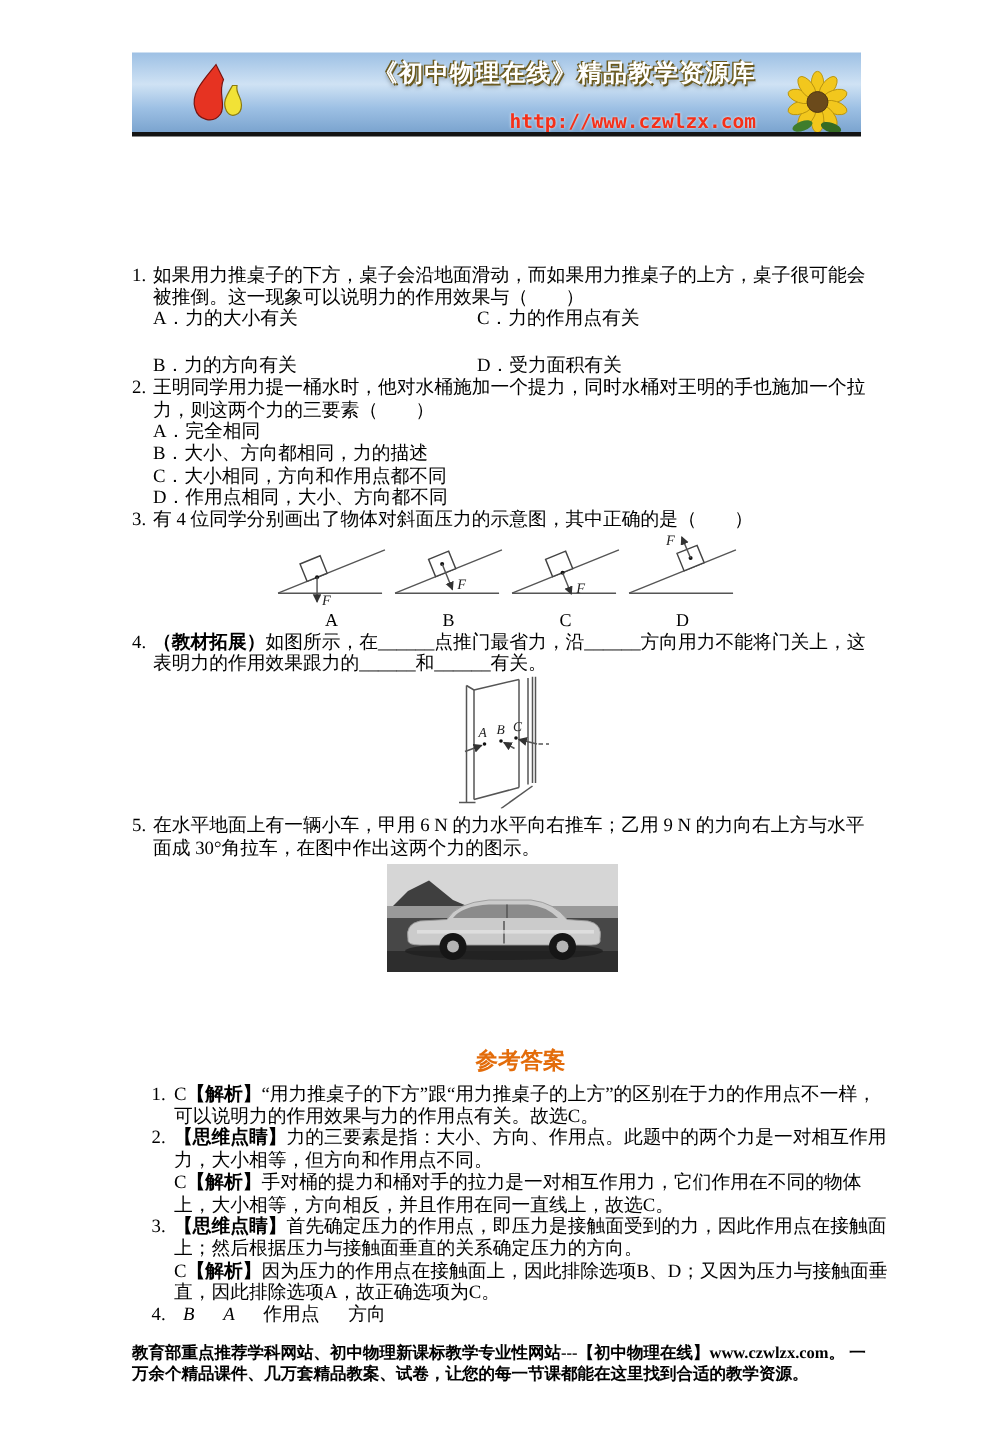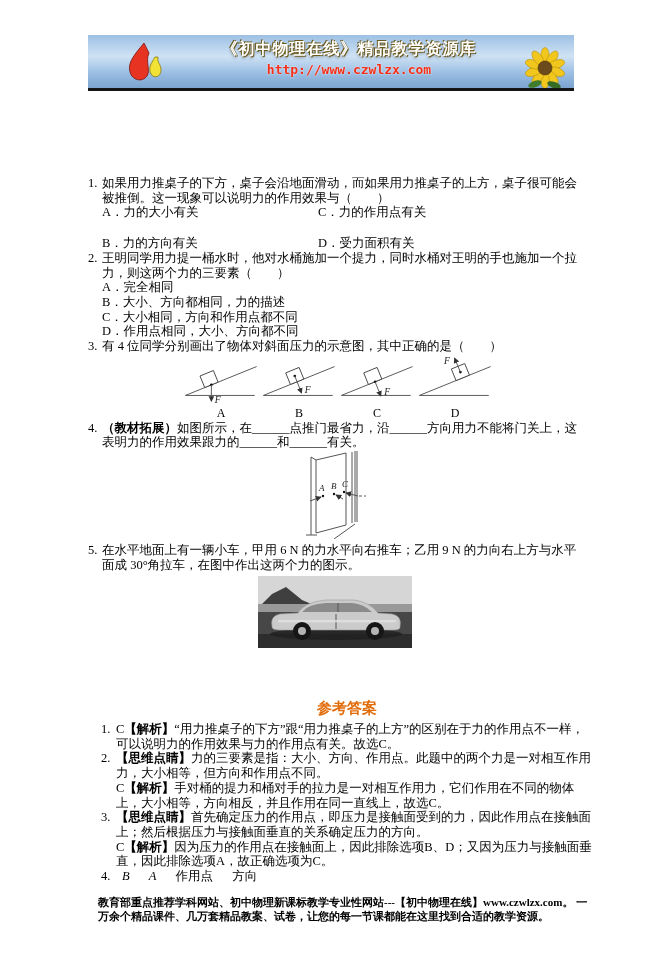--- a/index.html
+++ b/index.html
@@ -10,30 +10,30 @@
   }
   .page { position:relative; width:661px; height:963px; background:#fff; }
 
   
   .banner {
     position:absolute; left:88px; top:35px; width:486px; height:53px;
     background:linear-gradient(to bottom,#9dc0e4 0%,#cfe2f4 40%,#9dc0e4 70%,#7ba4cf 100%);
     border-bottom:3px solid #141414; box-sizing:content-box; overflow:hidden;
   }
   .banner-logo { position:absolute; left:34px; top:5px; }
-  .banner-center { position:absolute; left:106px; right:70px; top:4px; text-align:center; }
+  .banner-center { position:absolute; left:106px; right:70px; top:4px; text-align:right; }
   .banner-title {
     font-size:16px; font-weight:bold; letter-spacing:1px; color:#fff;
     text-shadow:1px 1px 0 #6b5a1e, -1px -1px 0 #6b5a1e, 0 2px 3px rgba(0,0,0,.35);
     white-space:nowrap;
   }
   .banner-url {
     font-family:"DejaVu Sans Mono", monospace; font-size:13px; font-weight:bold;
     color:#f53019; text-shadow:0 0 2px rgba(255,255,255,.9); text-decoration:none;
-    display:inline-block; margin-top:2px;
+    display:inline-block; margin-top:14px;
   }
   .banner-flower { position:absolute; right:6px; top:12px; }
 
   
   .doc-title {
     position:absolute; left:83px; top:92px; width:496px; margin:0;
     text-align:center; font-size:14px; line-height:18.5px; font-weight:bold;
     color:#e36c0a;
   }
   .doc-title .topic { text-shadow:0.7px 0 currentColor; }
@@ -70,21 +70,21 @@
     line-height:19px; margin-bottom:4px; }
   .ans { display:flex; align-items:flex-start; }
   .ans-num { width:15px; flex:none; }
   .ans-body { flex:1; min-width:0; }
   .tag { font-weight:bold; }
   .ital { font-style:italic; }
   .blank-gap { display:inline-block; margin-left:16px; }
   .blank-first { display:inline-block; margin-left:6px; }
 
   
-  .footer { position:absolute; left:98px; top:896px; width:494px;
+  .footer { position:absolute; left:88px; top:896px; width:494px;
     font-size:11px; font-weight:bold; line-height:13.5px; }
 </style>
 </head>
 <body>
 
 <svg width="0" height="0" style="position:absolute">
   <defs>
     <marker id="ah" markerWidth="7" markerHeight="7" refX="5.2" refY="3" orient="auto">
       <path d="M0,0 L6,3 L0,6 Z" fill="#333"></path>
     </marker>

